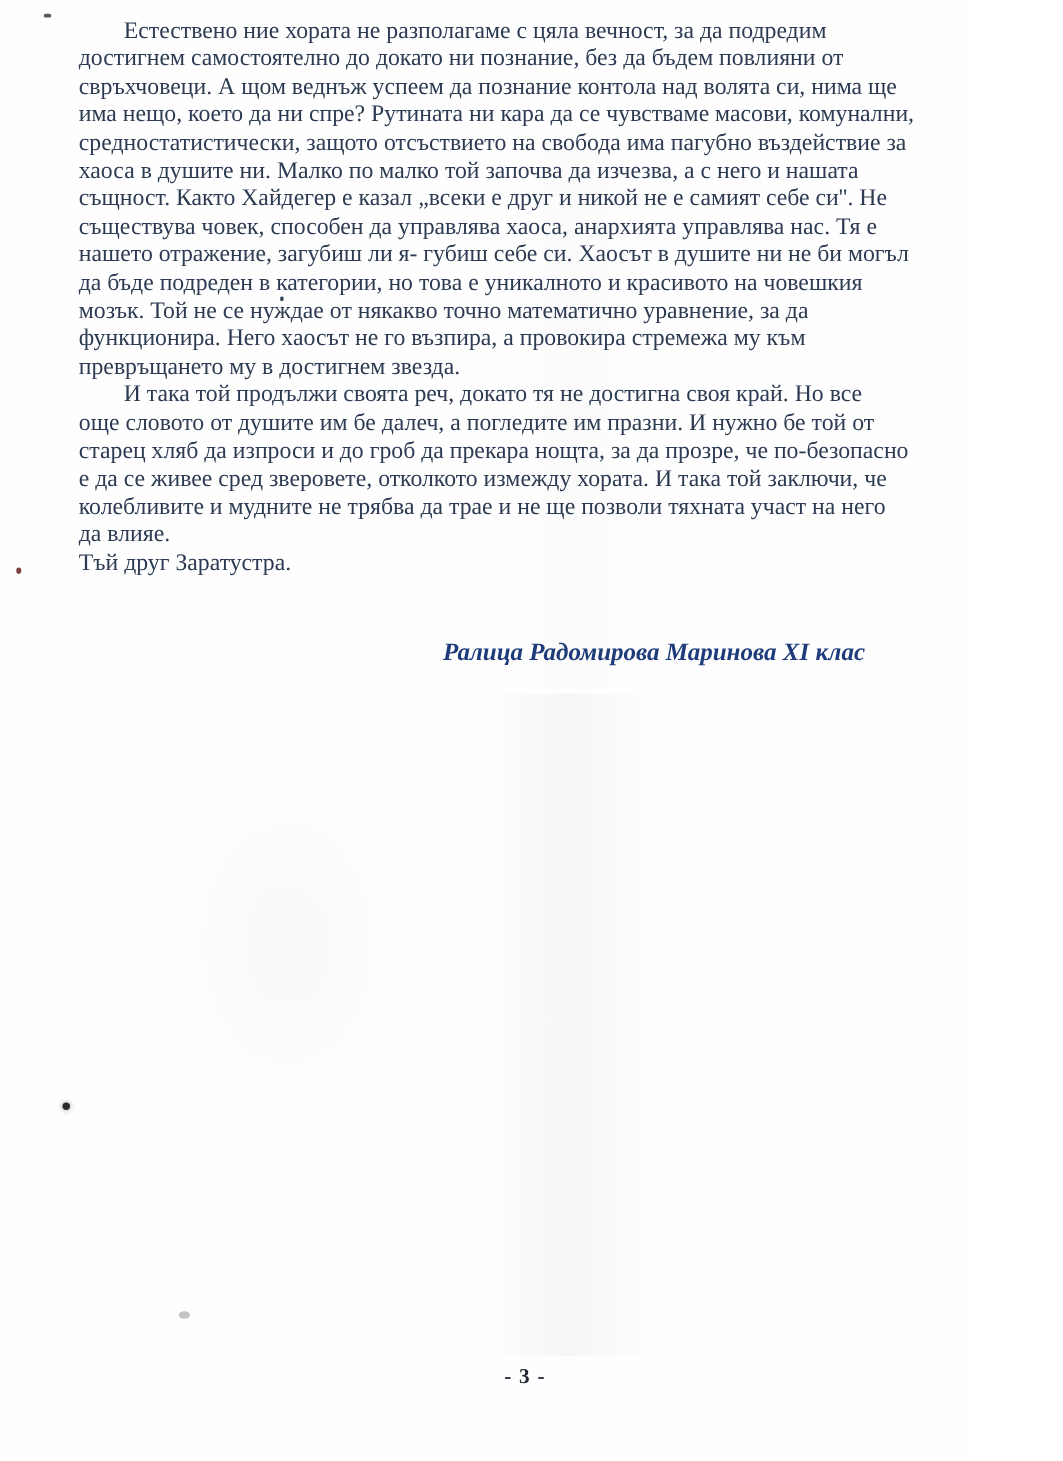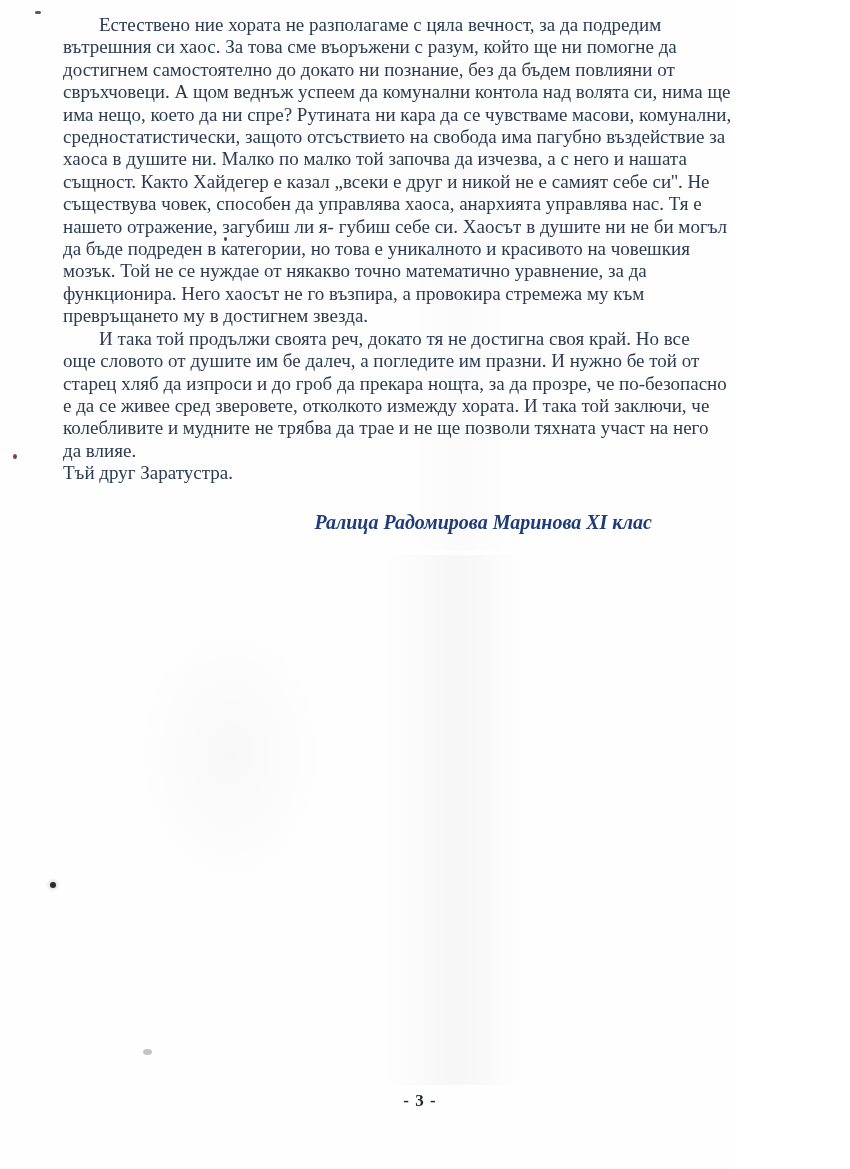--- a/index.html
+++ b/index.html
@@ -7,20 +7,21 @@
     padding: 0;
     background: #ffffff;
   }
   .page {
     position: relative;
     width: 732px;
     height: 1169px;
     background: #fefefe;
     overflow: hidden;
     font-family: "Liberation Serif", "DejaVu Serif", serif;
+    padding-left: 40px;
   }
   .text-block {
     position: absolute;
     left: 63px;
     top: 14px;
     width: 740px;
     font-size: 19px;
     line-height: 22.4px;
     color: #2c3b52;
     text-rendering: optimizeLegibility;
@@ -80,23 +81,22 @@
     background: radial-gradient(ellipse at center, rgba(0,0,0,0.022), rgba(0,0,0,0) 70%);
   }
 </style>
 </head>
 <body>
 
 <div class="page">
 
   <div class="text-block">
     <div class="line indent">Естествено ние хората не разполагаме с цяла вечност, за да подредим</div>
-    <div class="line">вътрешния си хаос. За това сме въоръжени с разум, който ще ни помогне да</div>
     <div class="line">достигнем самостоятелно до докато ни познание, без да бъдем повлияни от</div>
-    <div class="line">свръхчовеци. А щом веднъж успеем да комунални контола над волята си, нима ще</div>
+    <div class="line">свръхчовеци. А щом веднъж успеем да познание контола над волята си, нима ще</div>
     <div class="line">има нещо, което да ни спре? Рутината ни кара да се чувстваме масови, комунални,</div>
     <div class="line">средностатистически, защото отсъствието на свобода има пагубно въздействие за</div>
     <div class="line">хаоса в душите ни. Малко по малко той започва да изчезва, а с него и нашата</div>
     <div class="line">същност. Както Хайдегер е казал „всеки е друг и никой не е самият себе си''. Не</div>
     <div class="line">съществува човек, способен да управлява хаоса, анархията управлява нас. Тя е</div>
     <div class="line">нашето отражение, загубиш ли я- губиш себе си. Хаосът в душите ни не би могъл</div>
     <div class="line">да бъде подреден в категории, но това е уникалното и красивото на човешкия</div>
     <div class="line">мозък. Той не се нуждае от някакво точно математично уравнение, за да</div>
     <div class="line">функционира. Него хаосът не го възпира, а провокира стремежа му към</div>
     <div class="line">превръщането му в достигнем звезда.</div>

